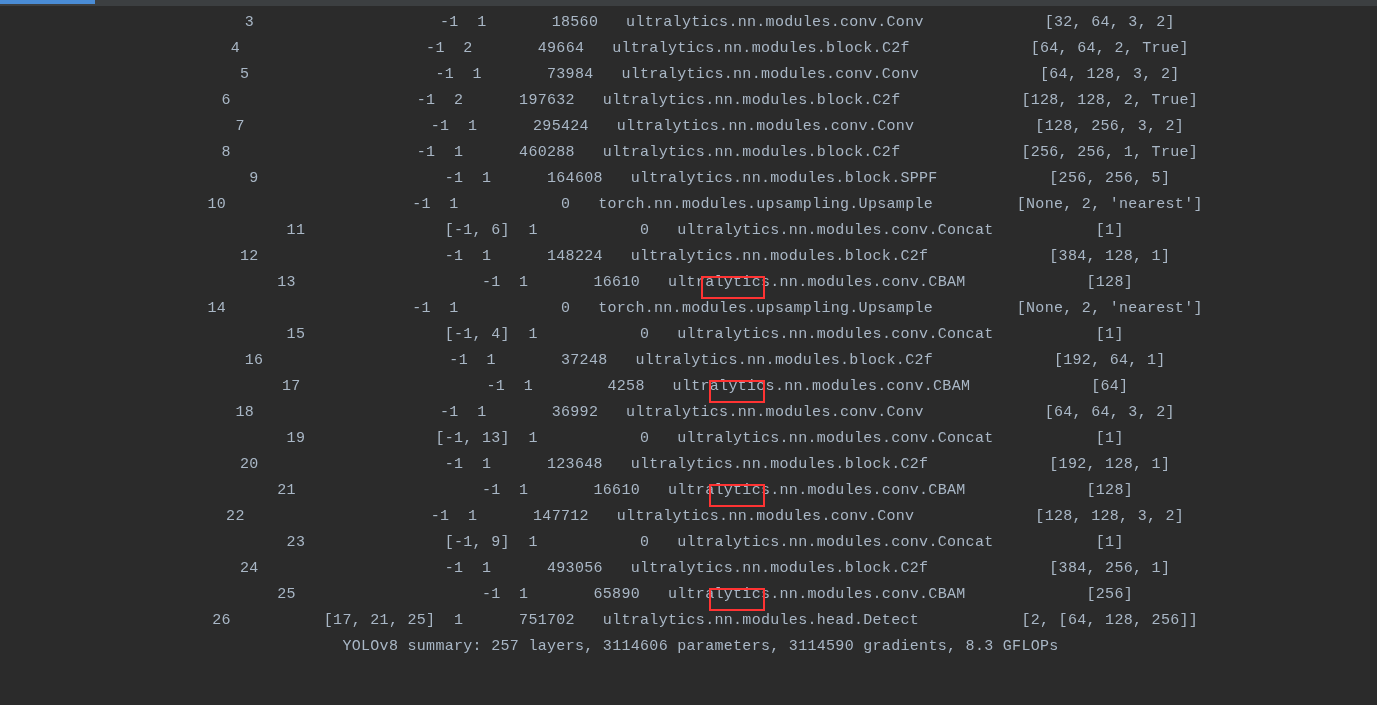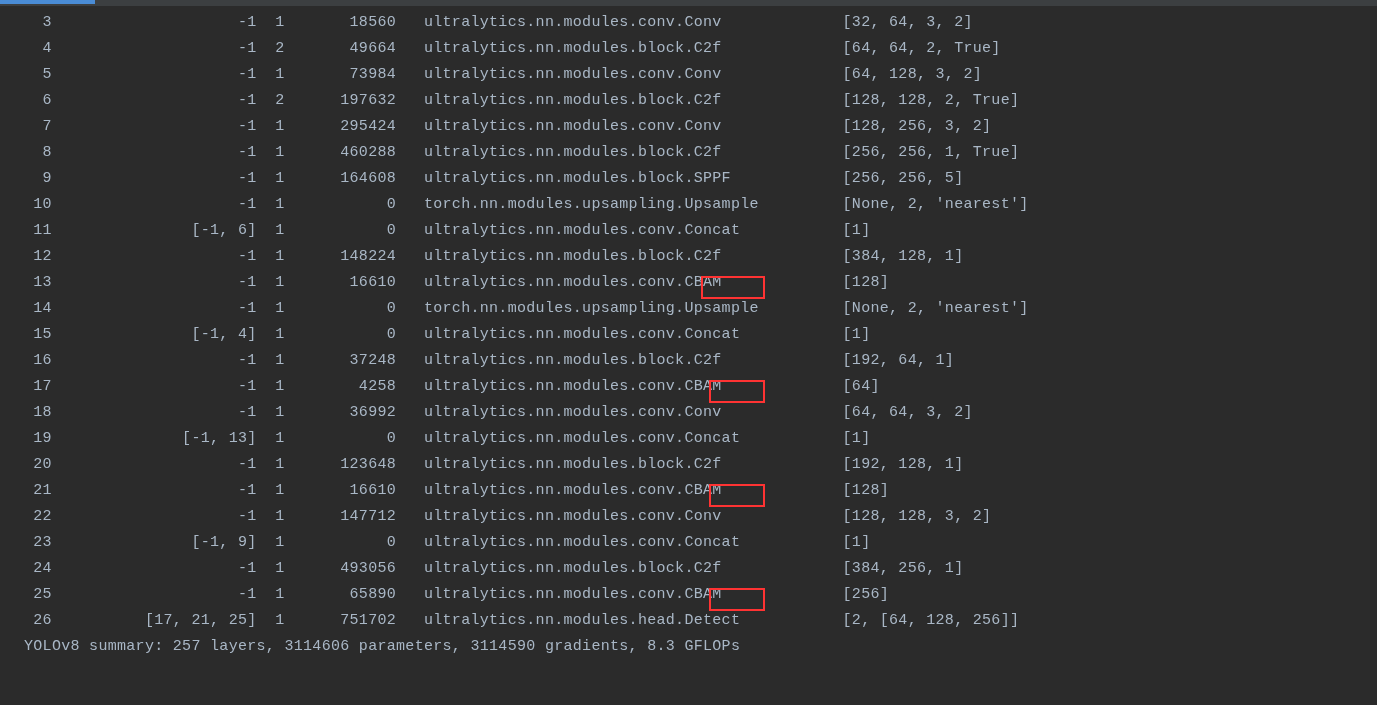--- a/index.html
+++ b/index.html
@@ -25,21 +25,21 @@
   left: 0;
   height: 4px;
   width: 95px;
   background: #4a8cd6;
 }
 .content {
   padding: 4px 0 4px 24px;
   white-space: pre;
   letter-spacing: 0.3px;
 }
-.row { position: relative; height: 26px; display: block; }
+.row { position: relative; height: 26px; display: block; text-align: center; }
 .highlight {
   position: absolute;
   border: 2px solid #ff3333;
   pointer-events: none;
 }
 #h1 { top: 6px; left: 677px; width: 64px; height: 23px; }
 #h2 { top: 6px; left: 685px; width: 56px; height: 23px; }
 #h3 { top: 6px; left: 685px; width: 56px; height: 23px; }
 #h4 { top: 6px; left: 685px; width: 56px; height: 23px; }
 </style>

